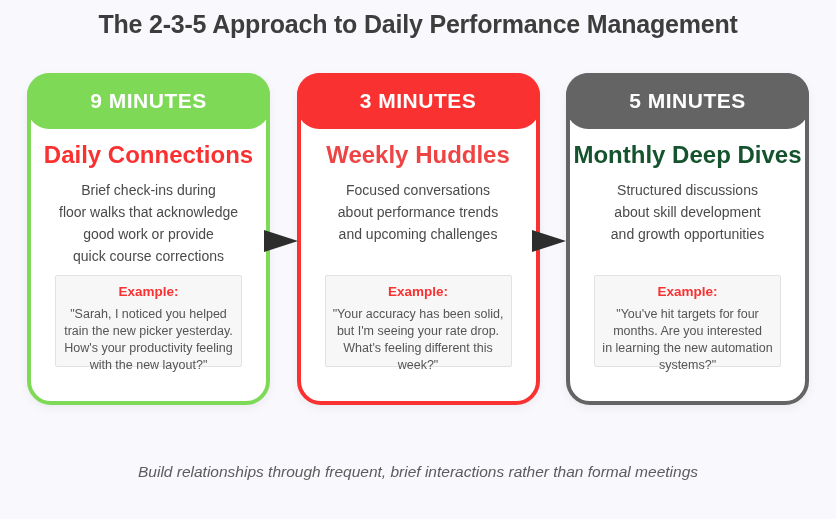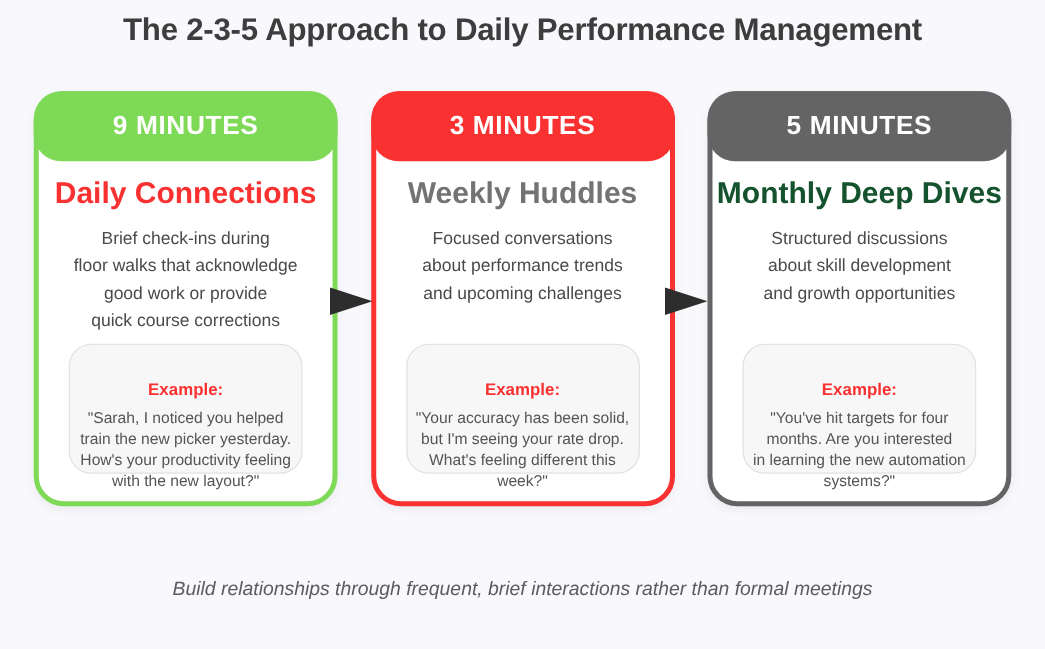--- a/index.html
+++ b/index.html
@@ -32,23 +32,23 @@
     border-radius:22px;display:flex;align-items:center;justify-content:center;
     color:#ffffff;font-size:21px;font-weight:700;letter-spacing:0.5px;
   }
   .card-content{padding-top:64px;text-align:center;}
   .card-heading{font-size:24px;font-weight:700;}
   .card-description{
     margin-top:10px;font-size:14px;line-height:22px;color:var(--body_text);
     white-space:pre-line;
   }
   .example-box{
-    position:absolute;top:198px;left:24px;right:24px;height:104px;
+    position:absolute;top:198px;left:24px;right:24px;height:92px;
     background:var(--example_bg);border:1px solid var(--example_border);
-    border-radius:18px;text-align:center;padding-top:28px;
+    border-radius:2px;text-align:center;padding-top:8px;
   }
   .example-label{font-size:13.5px;font-weight:700;color:var(--red);}
   .example-text{
     margin-top:7px;font-size:12.5px;line-height:17px;color:#555555;
     white-space:pre-line;
   }
   .flow-arrow{position:absolute;top:229px;width:34px;height:24px;}
   .flow-arrow svg{display:block;width:100%;height:100%;}
   .flow-arrow polygon{fill:var(--arrow);}
   .arrow-1{left:264px;}
@@ -81,21 +81,21 @@
         <div class="example-text">"Sarah, I noticed you helped
 train the new picker yesterday.
 How's your productivity feeling
 with the new layout?"</div>
       </div>
     </div>
 
     <div class="card" style="border-color: rgb(250, 49, 49);">
       <div class="duration-header" style="background-color: rgb(250, 49, 49);">3 MINUTES</div>
       <div class="card-content">
-        <div class="card-heading" style="color: #737373;">Weekly Huddles</div>
+        <div class="card-heading" style="color: #ef4444;">Weekly Huddles</div>
         <div class="card-description">Focused conversations
 about performance trends
 and upcoming challenges</div>
       </div>
       <div class="example-box">
         <div class="example-label">Example:</div>
         <div class="example-text">"Your accuracy has been solid,
 but I'm seeing your rate drop.
 What's feeling different this
 week?"</div>

